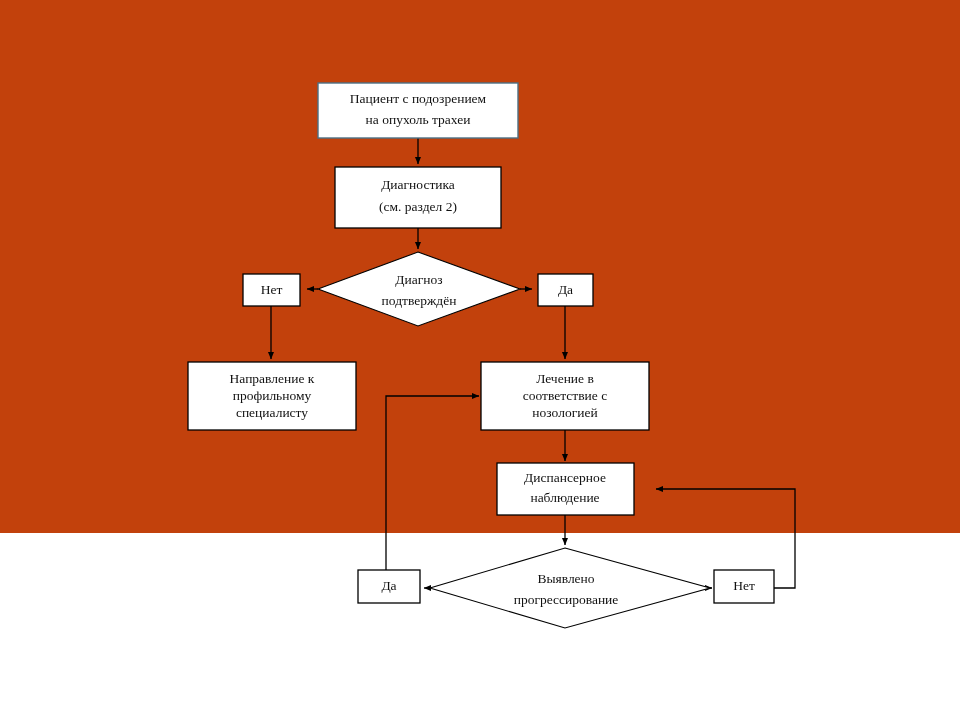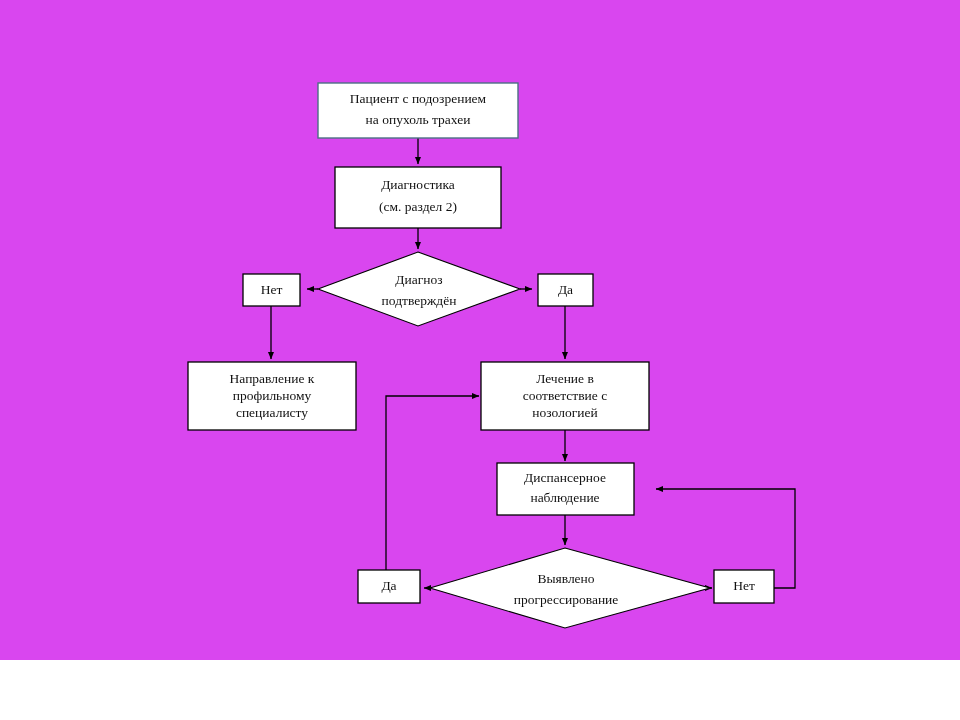--- a/index.html
+++ b/index.html
@@ -9,22 +9,22 @@
   }
   body {
     width: 960px;
     height: 720px;
     font-family: "Liberation Serif", "DejaVu Serif", serif;
     overflow: hidden;
   }
   #flowchart-root {
     position: relative;
     width: 960px;
-    height: 660px;
-    background: #d946ef;
+    height: 533px;
+    background: #c2410c;
   }
   svg#flow-svg {
     position: absolute;
     top: 0;
     left: 0;
     width: 960px;
     height: 720px;
   }
   .node-text {
     font-family: "Liberation Serif", "DejaVu Serif", serif;

